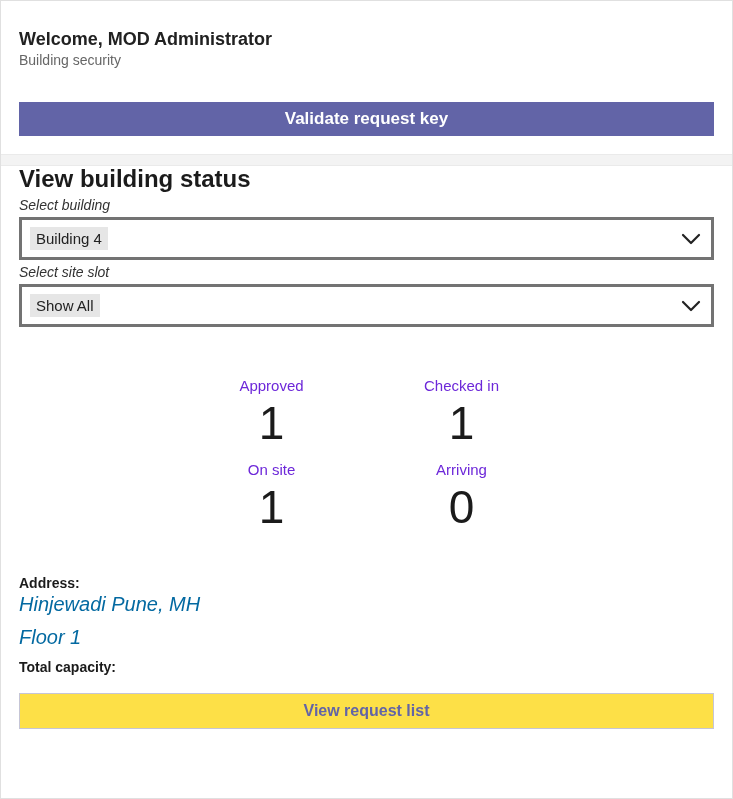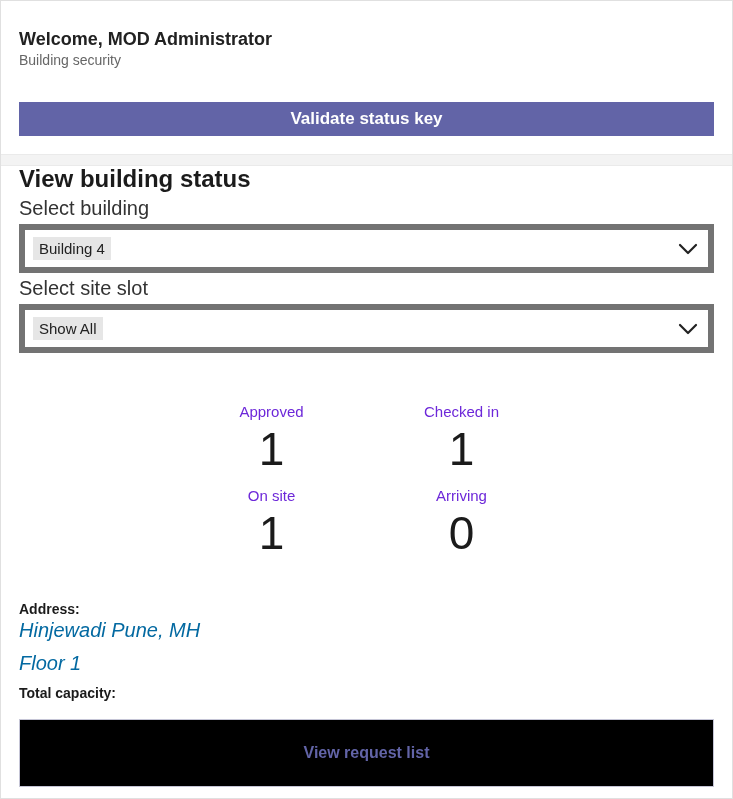--- a/index.html
+++ b/index.html
@@ -69,27 +69,28 @@
       border: 3px solid #f7f7f7;
       border-radius: 8px;
     }
     .section-title {
       font-size: 24px;
       font-weight: 700;
       color: #1b1b1b;
       margin-bottom: 4px;
     }
     .field-label {
-      font-size: 20px;
+      font-size: 14px;
       color: #333333;
       margin-bottom: 4px;
       margin-top: 4px;
+      font-style: italic;
     }
     .select-wrap {
-      border: 6px solid #737373;
+      border: 3px solid #737373;
       padding: 7px 10px 7px 8px;
       display: flex;
       align-items: center;
       justify-content: space-between;
       cursor: pointer;
       background: #ffffff;
     }
     .select-value {
       background: #e6e6e6;
       padding: 3px 6px;
@@ -146,45 +147,45 @@
       margin-bottom: 2px;
     }
     .detail-value {
       font-size: 20px;
       color: #0369a1;
       margin-bottom: 10px;
       font-style: italic;
     }
     .secondary-button {
       width: 100%;
-      background: #000000;
+      background: #fde047;
       border: 1px solid #c5c5d6;
       color: #6264A7;
-      padding: 24px 0;
+      padding: 8px 0;
       font-size: 16px;
       font-weight: 700;
       cursor: pointer;
       text-align: center;
       margin-top: 16px;
     }
     .spacer-bottom {
       height: 40px;
     }
   </style>
 </head>
 <body>
 
 
 
 <div class="header">
   <div class="welcome-title">Welcome, MOD Administrator</div>
   <div class="subtitle">Building security</div>
 </div>
 
-<button class="primary-button">Validate status key</button>
+<button class="primary-button">Validate request key</button>
 
 <div class="divider-gap"></div>
 
 <div class="scroll-area">
 
   <div class="section-title">View building status</div>
 
   <div class="field-label">Select building</div>
   <div class="select-wrap">
     <span class="select-value">Building 4</span>

